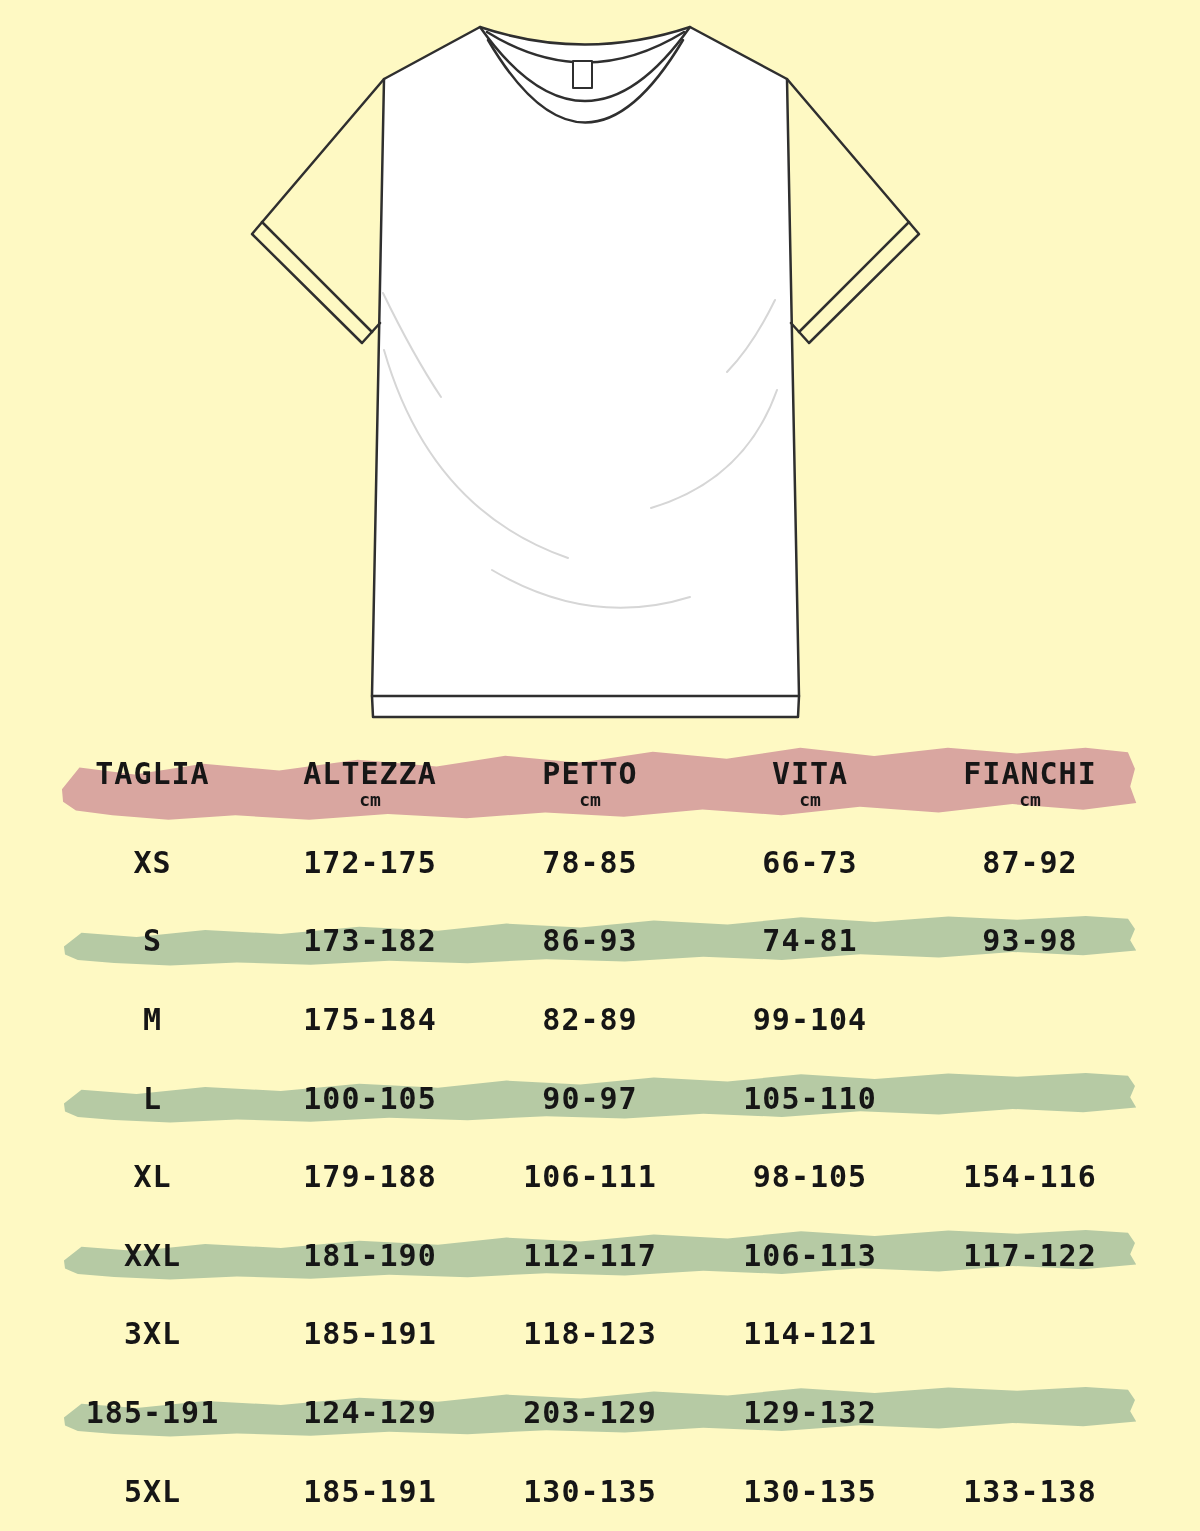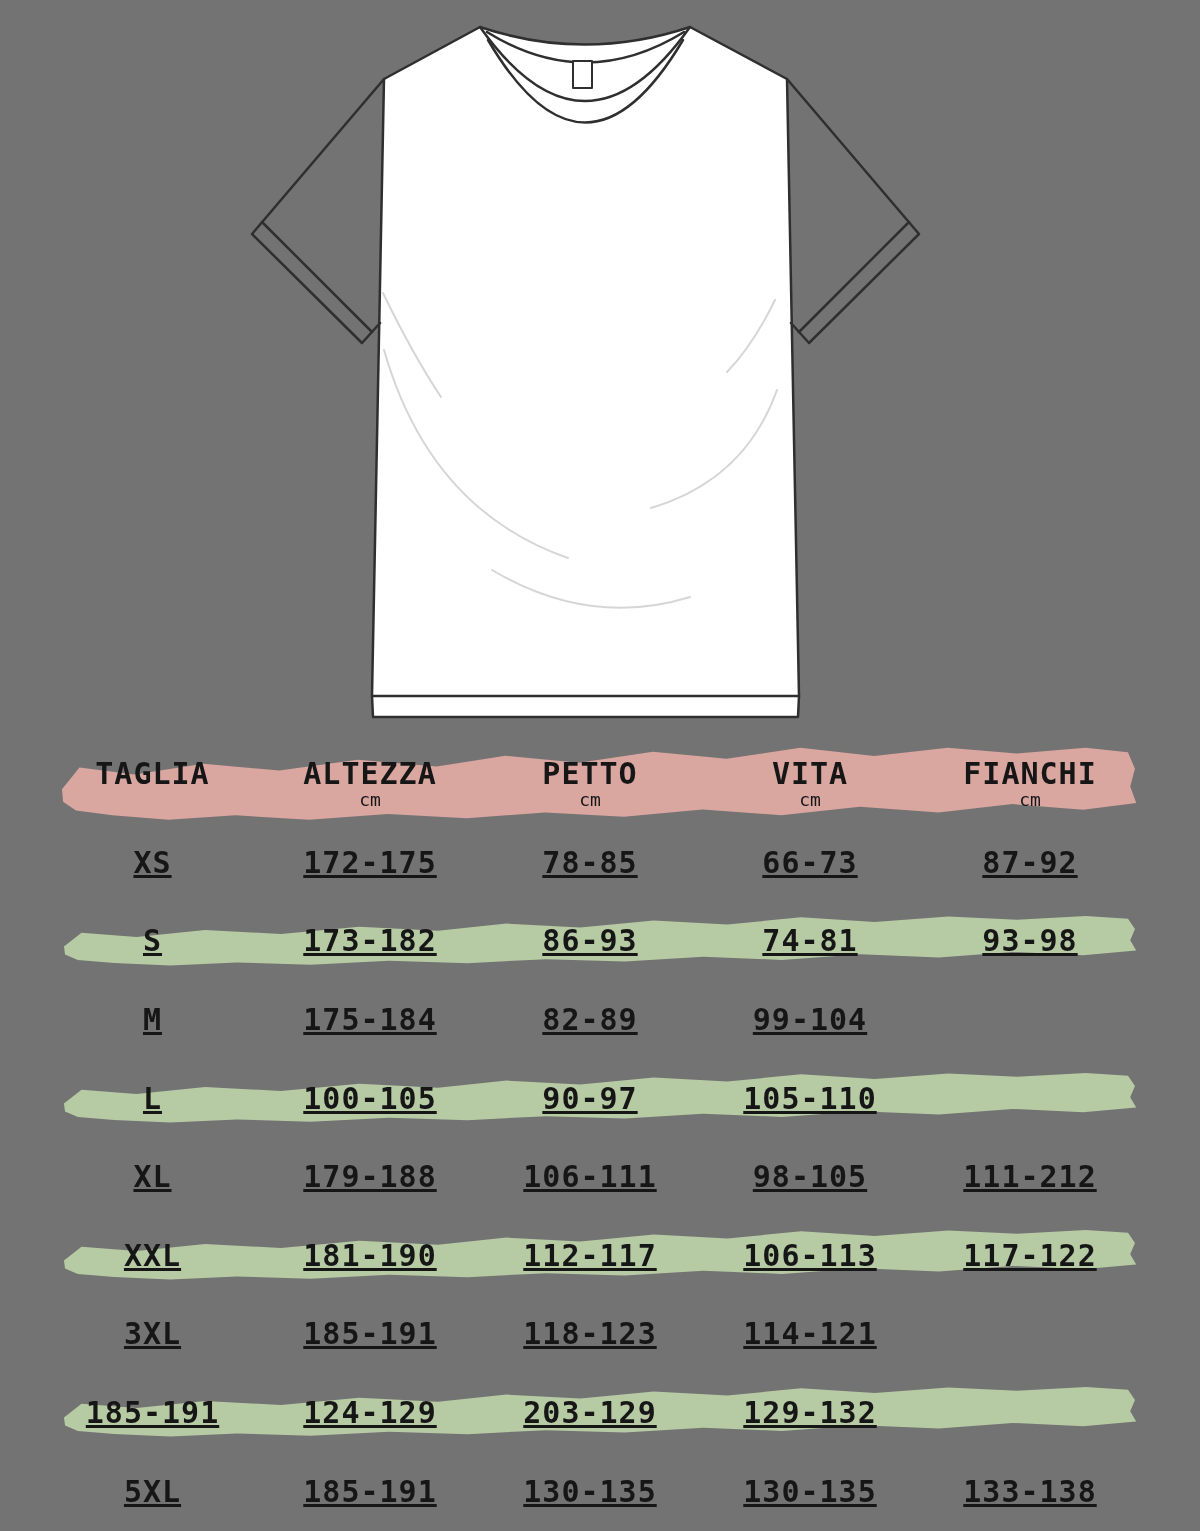--- a/index.html
+++ b/index.html
@@ -7,21 +7,21 @@
     --header-band:#d9a6a0;
     --row-band:#b6caa4;
     --text:#161616;
     --shirt-outline:#2f2f2f;
     --shirt-crease:#d6d6d6;
   }
   .page{
     position:relative;
     width:1200px;
     height:1531px;
-    background:#737373;
+    background:#fef9c3;
     overflow:hidden;
     font-family:"DejaVu Sans Mono","Liberation Mono",monospace;
     color:var(--text);
   }
   .shirt-wrap{position:absolute;left:0;top:0;width:1200px;height:745px;}
   .defs-holder{position:absolute;width:0;height:0;overflow:hidden;}
 
   
   .grid-cols{
     display:grid;
@@ -54,38 +54,38 @@
 
   .hcells{position:relative;z-index:1;height:100%;}
   .hcell{
     display:flex;flex-direction:column;align-items:center;
     padding-top:13px;
   }
   .hlabel{
     font-size:30px;font-weight:700;line-height:32px;letter-spacing:1px;
   }
   .hunit{
-    font-size:18px;font-weight:400;line-height:18px;margin-top:1px;text-align:center;
+    font-size:18px;font-weight:700;line-height:18px;margin-top:1px;text-align:center;
   }
 
   .rows{
     position:absolute;
     left:0; top:823px;
     width:1200px;
     display:flex;flex-direction:column;
   }
   .trow{
     position:relative;
     flex:0 0 78.6px;
     align-items:center;
   }
   .tcell{
     position:relative;z-index:1;
     text-align:center;
-    font-size:30px;font-weight:700;letter-spacing:1px;text-decoration:underline;
+    font-size:30px;font-weight:700;letter-spacing:1px;
   }
 </style>
 </head>
 <body>
 
 <div class="page">
 
   <svg class="defs-holder" aria-hidden="true">
     <defs>
       <path id="brush" d="M4,30 L22,13 L78,19 L148,11 L225,17 L305,9 L385,15 L455,7 L530,13 L605,5 L680,11 L755,3 L830,10 L905,4 L975,9 L1045,5 L1088,9 L1095,22 L1090,36 L1096,49 L1042,54 L970,49 L895,55 L815,50 L735,56 L655,51 L575,56 L495,52 L415,56 L335,52 L255,56 L180,52 L112,55 L55,51 L18,47 L5,40 Z"></path>
@@ -193,21 +193,21 @@
       <span class="tcell">100-105</span>
       <span class="tcell">90-97</span>
       <span class="tcell">105-110</span>
     </div>
 
     <div class="trow grid-cols">
       <span class="tcell">XL</span>
       <span class="tcell">179-188</span>
       <span class="tcell">106-111</span>
       <span class="tcell">98-105</span>
-      <span class="tcell">111-212</span>
+      <span class="tcell">154-116</span>
     </div>
 
     <div class="trow grid-cols">
       <div class="band band-row">
         <svg viewBox="0 0 1100 60" preserveAspectRatio="none">
             <use href="#brush"></use>
           </svg>
       </div>
       <span class="tcell">XXL</span>
       <span class="tcell">181-190</span>

